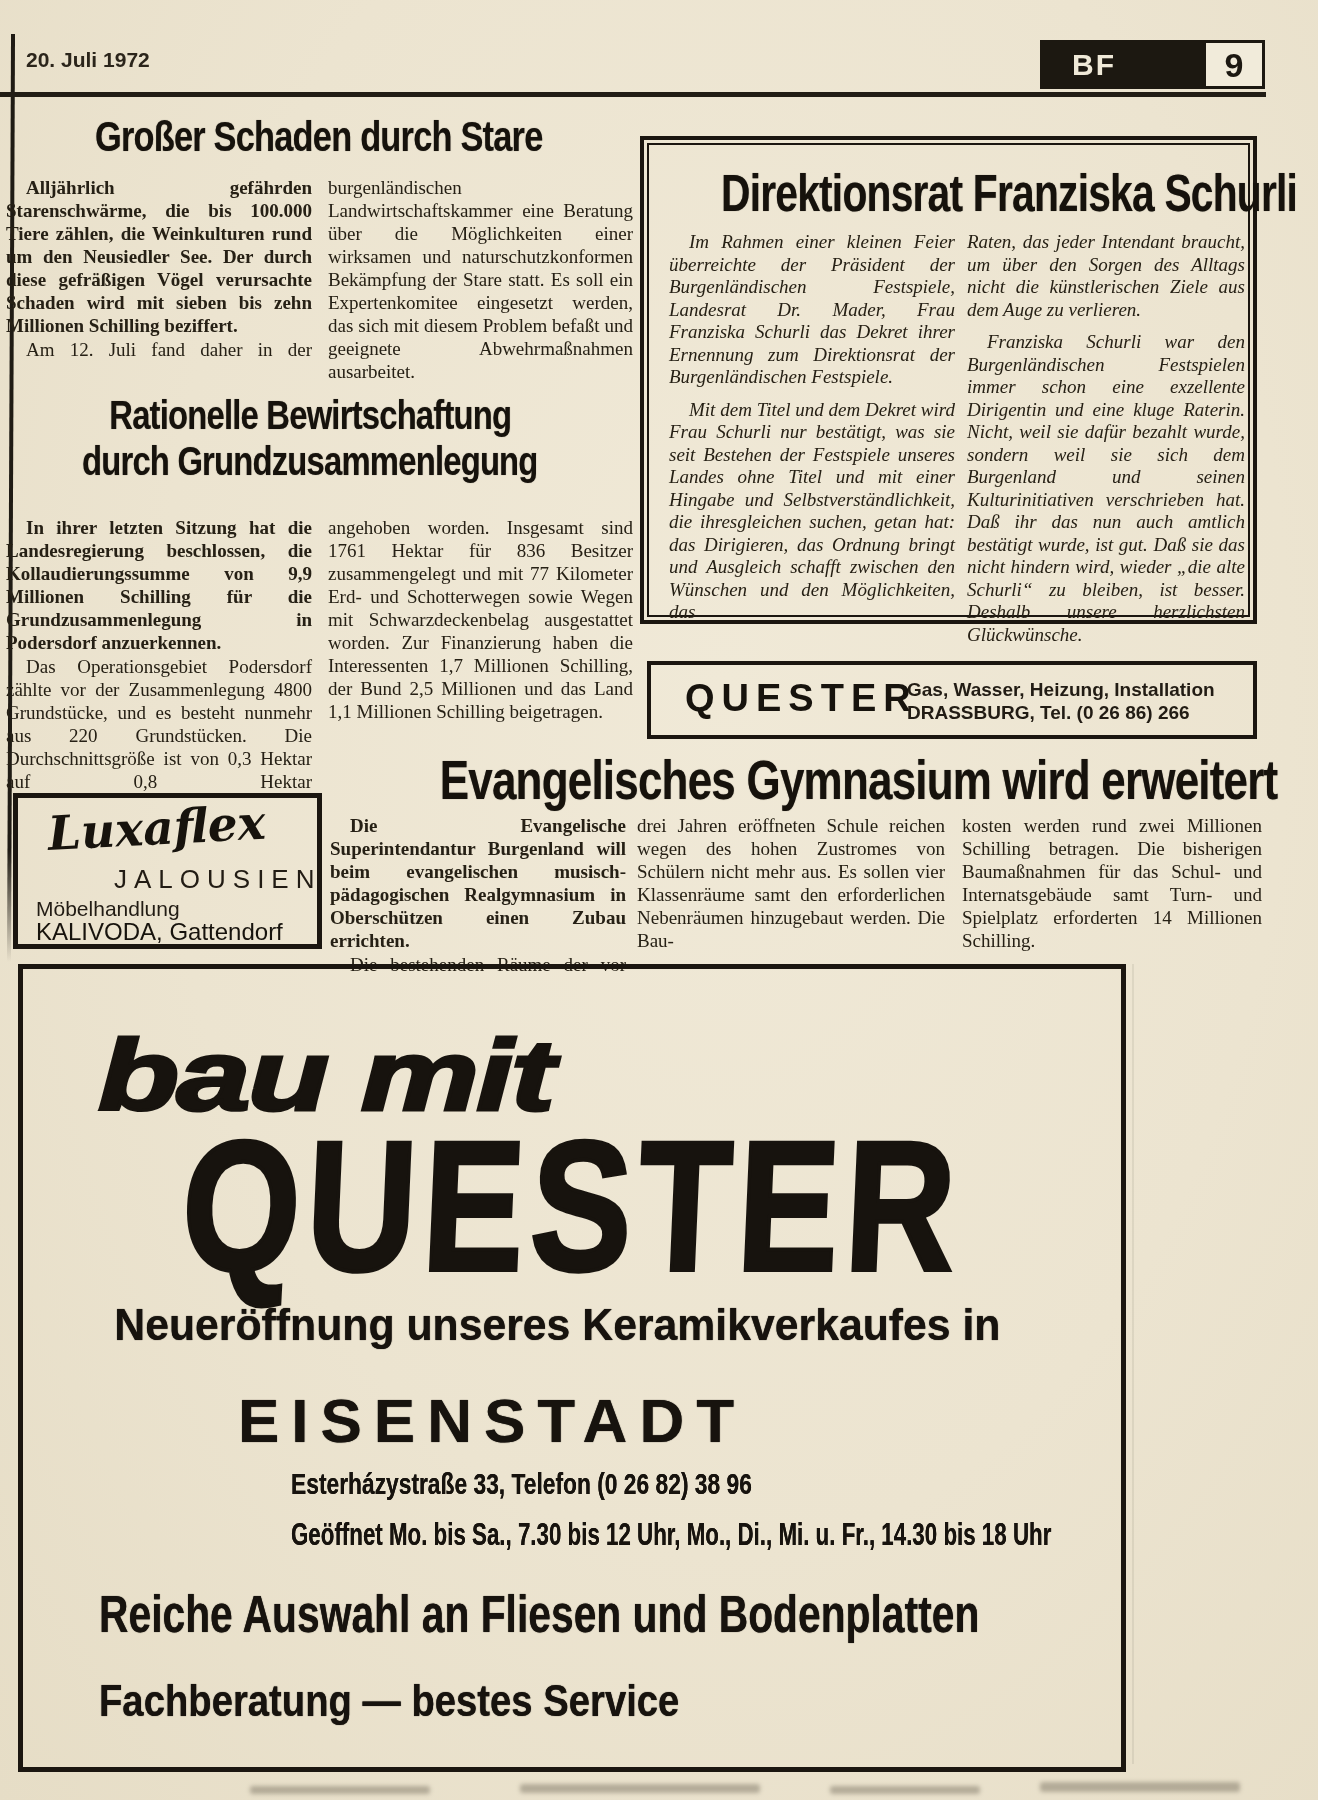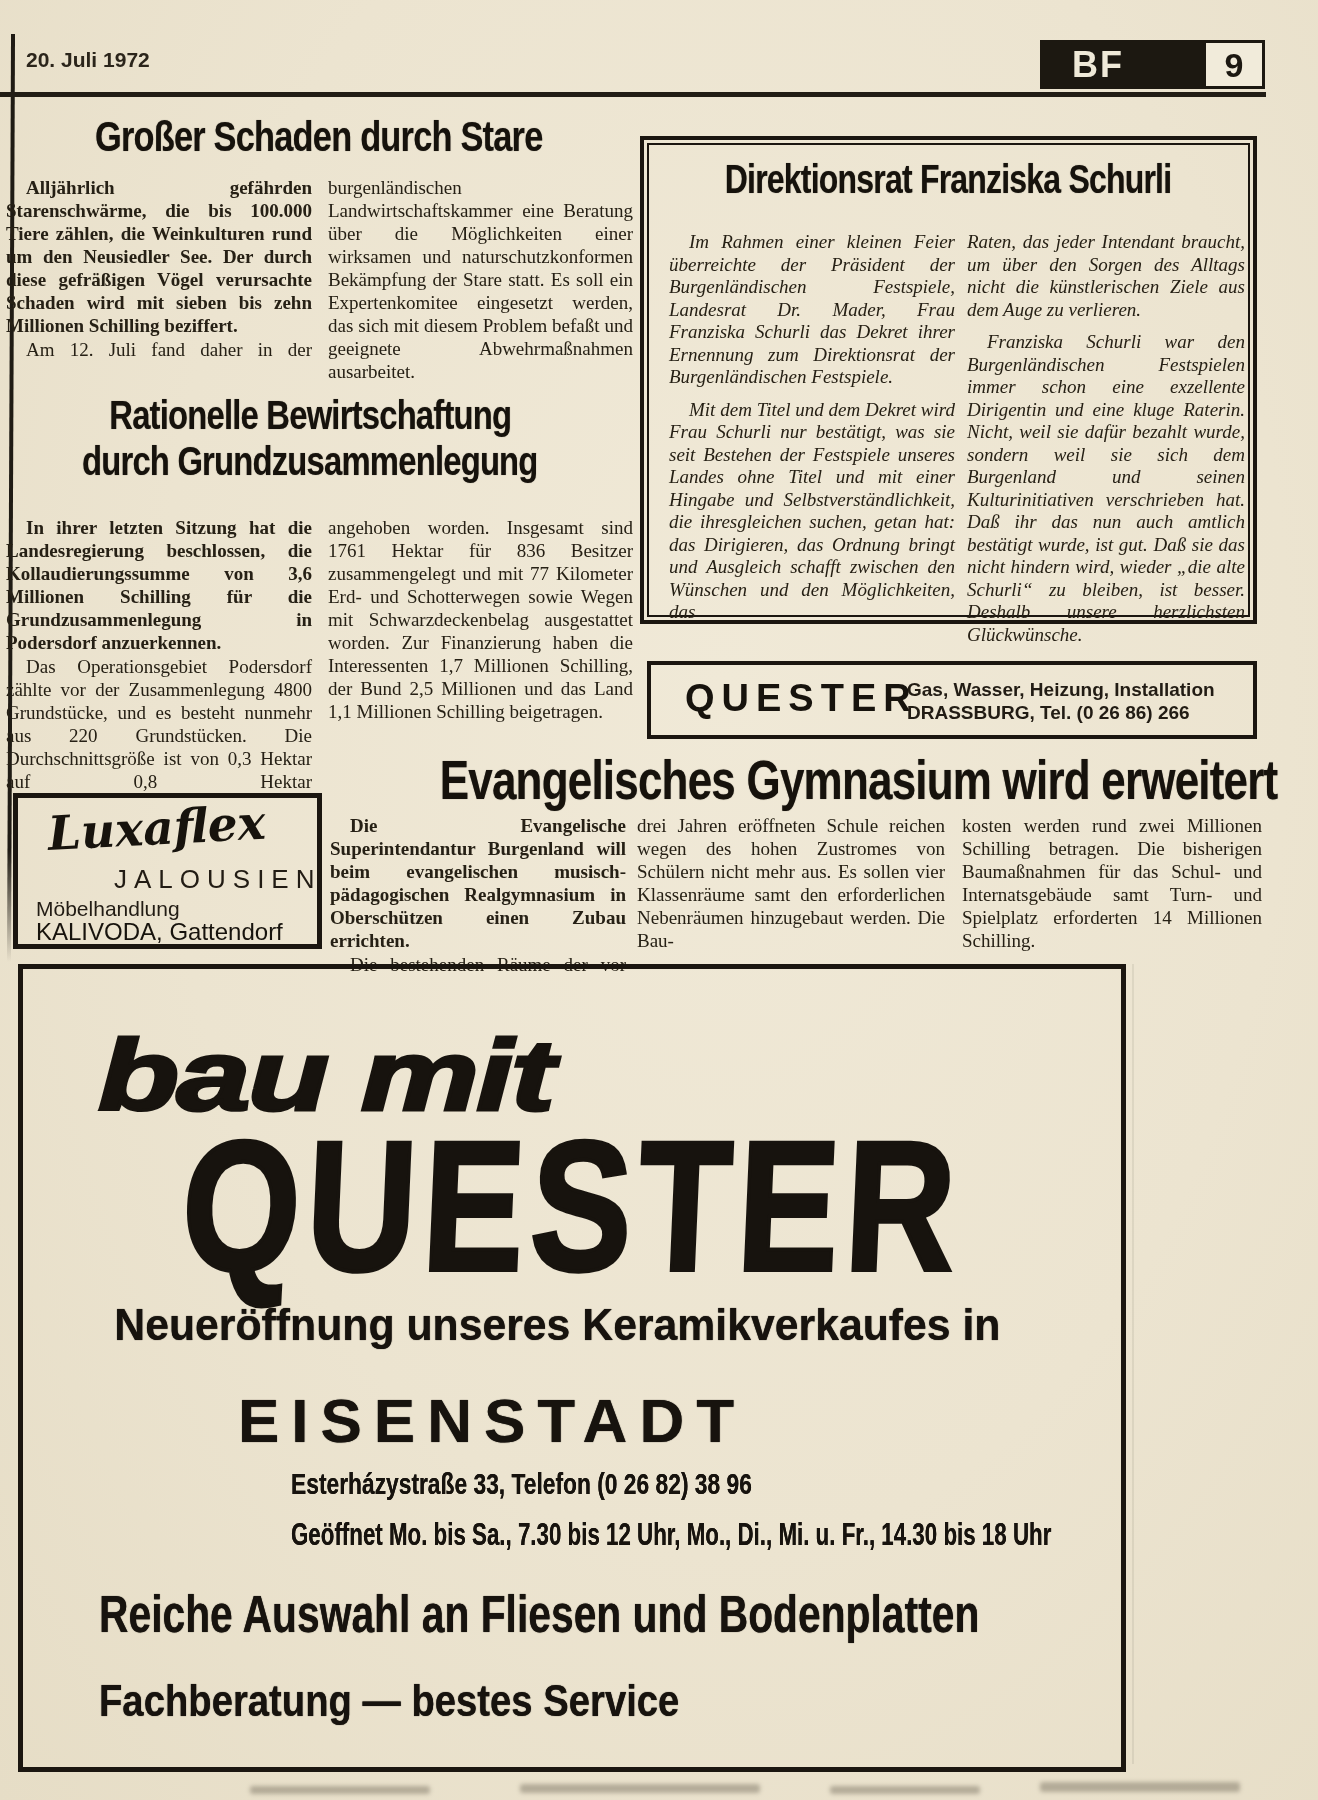--- a/index.html
+++ b/index.html
@@ -19,21 +19,21 @@
   .body p{margin:0;}
   .body p + p{margin-top:1px;}
   .lead{font-weight:700;}
   .ind{text-indent:20px;}
   .cont{text-align-last:justify;}
   .it{font-style:italic;}
   
   .date{font-family:"Liberation Sans",sans-serif;font-weight:700;font-size:21px;color:#2b251b;}
   .rule{background:#221d15;}
   .badge{background:#1c1811;color:#efe9d8;font-family:"Liberation Sans",sans-serif;
-         font-weight:700;font-size:36px;line-height:49px;padding-left:32px;letter-spacing:2px;}
+         font-weight:700;font-size:30px;line-height:49px;padding-left:32px;letter-spacing:2px;}
   .pagenum{background:#f1ebda;border:3px solid #1c1811;color:#1c1811;text-align:center;
            font-family:"Liberation Sans",sans-serif;font-weight:700;font-size:34px;line-height:44px;}
   
   .dbox-outer{border:4px solid #1b1610;}
   .dbox-inner{position:absolute;left:3px;top:3px;right:3px;bottom:3px;border:2px solid #1b1610;}
   
   .adbox{border:4px solid #1b1610;}
   .ludwig-brand{font-family:"Liberation Sans",sans-serif;font-weight:700;font-size:38px;
                 letter-spacing:7px;color:#17130d;white-space:nowrap;}
   .ludwig-txt{font-family:"Liberation Sans",sans-serif;font-weight:700;font-size:19px;line-height:23px;
@@ -88,41 +88,41 @@
   <div class="abs body" style="left:6px;top:176px;width:306px;">
     <p class="lead ind">Alljährlich gefährden Starenschwärme, die bis 100.000 Tiere zählen, die Weinkulturen rund um den Neusiedler See. Der durch diese gefräßigen Vögel verursachte Schaden wird mit sieben bis zehn Millionen Schilling beziffert.</p>
     <p class="ind cont">Am 12. Juli fand daher in der</p>
   </div>
   <div class="abs body" style="left:328px;top:176px;width:305px;">
     <p>burgenländischen Landwirtschaftskammer eine Beratung über die Möglichkeiten einer wirksamen und naturschutzkonformen Bekämpfung der Stare statt. Es soll ein Expertenkomitee eingesetzt werden, das sich mit diesem Problem befaßt und geeignete Abwehrmaßnahmen ausarbeitet.</p>
   </div>
 
   <div class="abs dbox-outer" style="left:640px;top:136px;width:609px;height:480px;">
     <div class="dbox-inner">
-      <div class="abs hl" style="left:0;top:12px;width:100%;font-size:40px;">
+      <div class="abs hl" style="left:0;top:19px;width:100%;font-size:51px;">
         <span>Direktionsrat Franziska Schurli</span>
       </div>
       <div class="abs body it" style="left:20px;top:86px;width:286px;font-size:19px;line-height:22.5px;">
         <p class="ind">Im Rahmen einer kleinen Feier überreichte der Präsident der Burgenländischen Festspiele, Landesrat Dr. Mader, Frau Franziska Schurli das Dekret ihrer Ernennung zum Direktionsrat der Burgenländischen Festspiele.</p>
         <p class="ind cont" style="margin-top:10px;">Mit dem Titel und dem Dekret wird Frau Schurli nur bestätigt, was sie seit Bestehen der Festspiele unseres Landes ohne Titel und mit einer Hingabe und Selbstverständlichkeit, die ihresgleichen suchen, getan hat: das Dirigieren, das Ordnung bringt und Ausgleich schafft zwischen den Wünschen und den Möglichkeiten, das</p>
       </div>
       <div class="abs body it" style="left:318px;top:86px;width:278px;font-size:19px;line-height:22.5px;">
         <p>Raten, das jeder Intendant braucht, um über den Sorgen des Alltags nicht die künstlerischen Ziele aus dem Auge zu verlieren.</p>
         <p class="ind" style="margin-top:10px;">Franziska Schurli war den Burgenländischen Festspielen immer schon eine exzellente Dirigentin und eine kluge Raterin. Nicht, weil sie dafür bezahlt wurde, sondern weil sie sich dem Burgenland und seinen Kulturinitiativen verschrieben hat. Daß ihr das nun auch amtlich bestätigt wurde, ist gut. Daß sie das nicht hindern wird, wieder „die alte Schurli“ zu bleiben, ist besser. Deshalb unsere herzlichsten Glückwünsche.</p>
       </div>
     </div>
   </div>
 
   <div class="abs hl" style="left:10px;top:392px;width:600px;font-size:41px;line-height:46px;">
     <span>Rationelle Bewirtschaftung</span><br>
     <span>durch Grundzusammenlegung</span>
   </div>
 
   <div class="abs body" style="left:6px;top:516px;width:306px;">
-    <p class="lead ind">In ihrer letzten Sitzung hat die Landesregierung beschlossen, die Kollaudierungssumme von 3,6 Millionen Schilling für die Grundzusammenlegung in Podersdorf anzuerkennen.</p>
+    <p class="lead ind">In ihrer letzten Sitzung hat die Landesregierung beschlossen, die Kollaudierungssumme von 9,9 Millionen Schilling für die Grundzusammenlegung in Podersdorf anzuerkennen.</p>
     <p class="ind cont">Das Operationsgebiet Podersdorf zählte vor der Zusammenlegung 4800 Grundstücke, und es besteht nunmehr aus 220 Grundstücken. Die Durchschnittsgröße ist von 0,3 Hektar auf 0,8 Hektar</p>
   </div>
   <div class="abs body" style="left:328px;top:516px;width:305px;">
     <p>angehoben worden. Insgesamt sind 1761 Hektar für 836 Besitzer zusammengelegt und mit 77 Kilometer Erd- und Schotterwegen sowie Wegen mit Schwarzdeckenbelag ausgestattet worden. Zur Finanzierung haben die Interessenten 1,7 Millionen Schilling, der Bund 2,5 Millionen und das Land 1,1 Millionen Schilling beigetragen.</p>
   </div>
 
   <div class="abs adbox" style="left:647px;top:661px;width:602px;height:70px;">
     <div class="abs ludwig-brand" style="left:34px;top:12px;">QUESTER</div>
     <div class="abs ludwig-txt" style="left:256px;top:13px;">Gas, Wasser, Heizung, Installation</div>
     <div class="abs ludwig-txt" style="left:256px;top:36px;">DRASSBURG, Tel. (0 26 86) 266</div>

